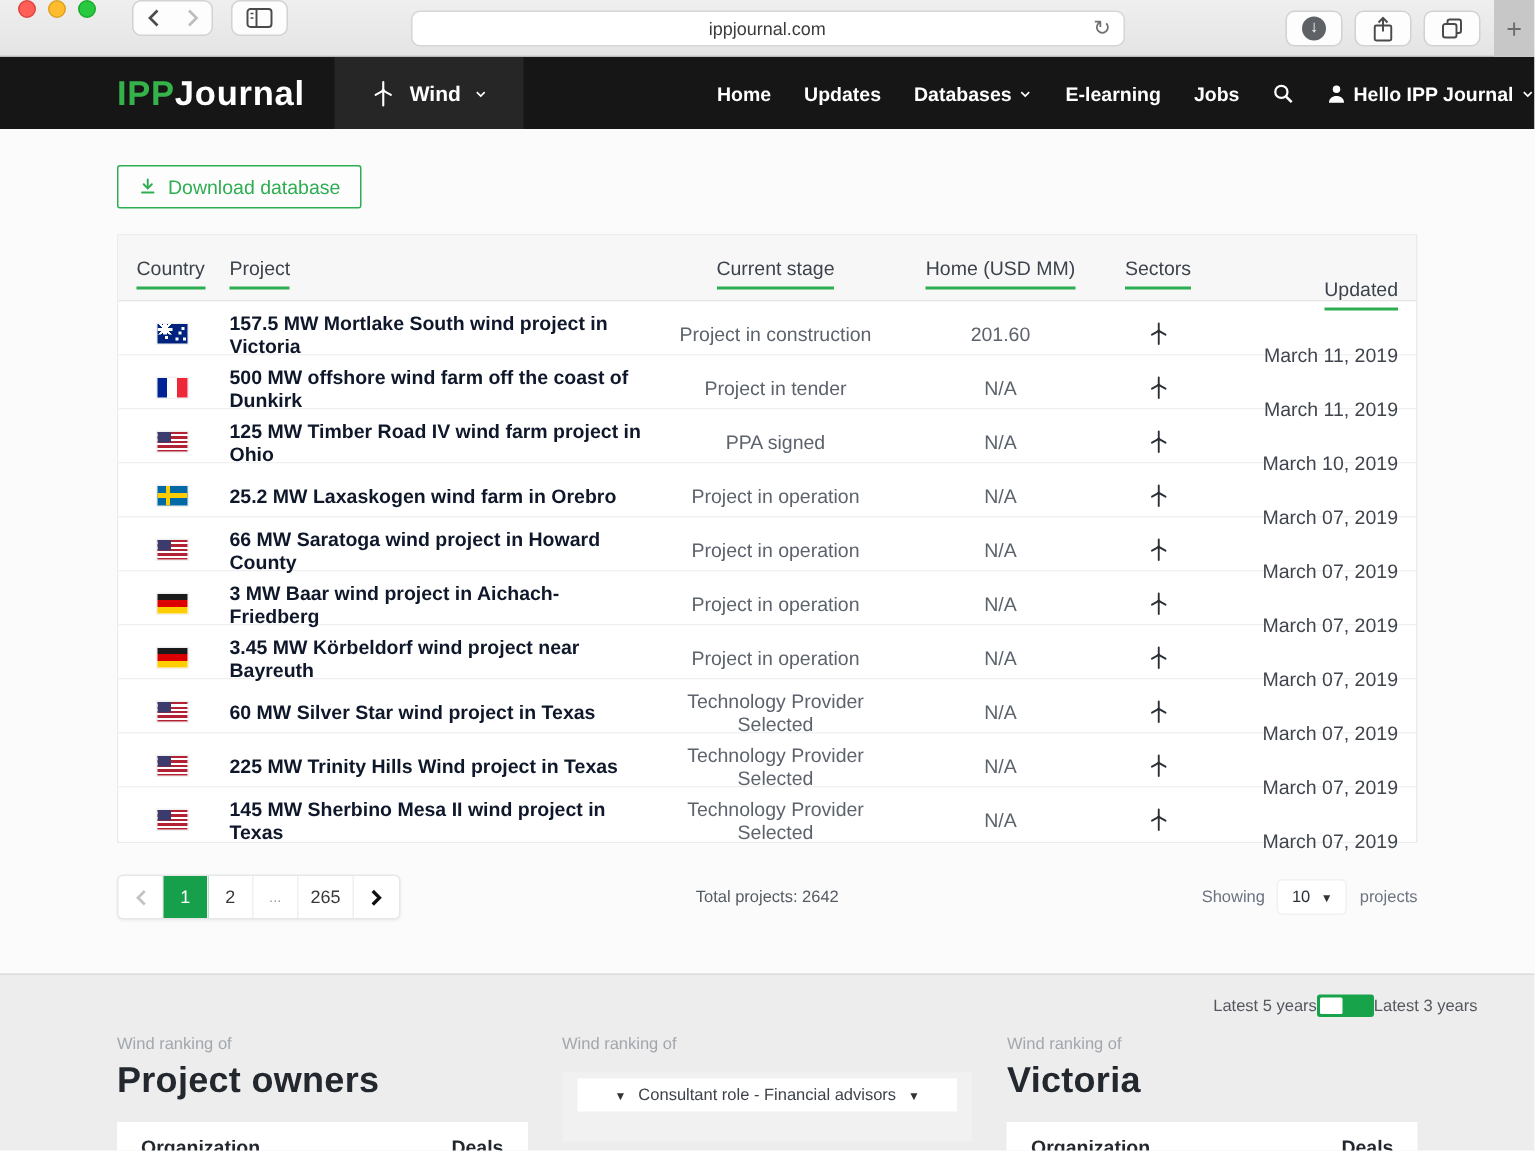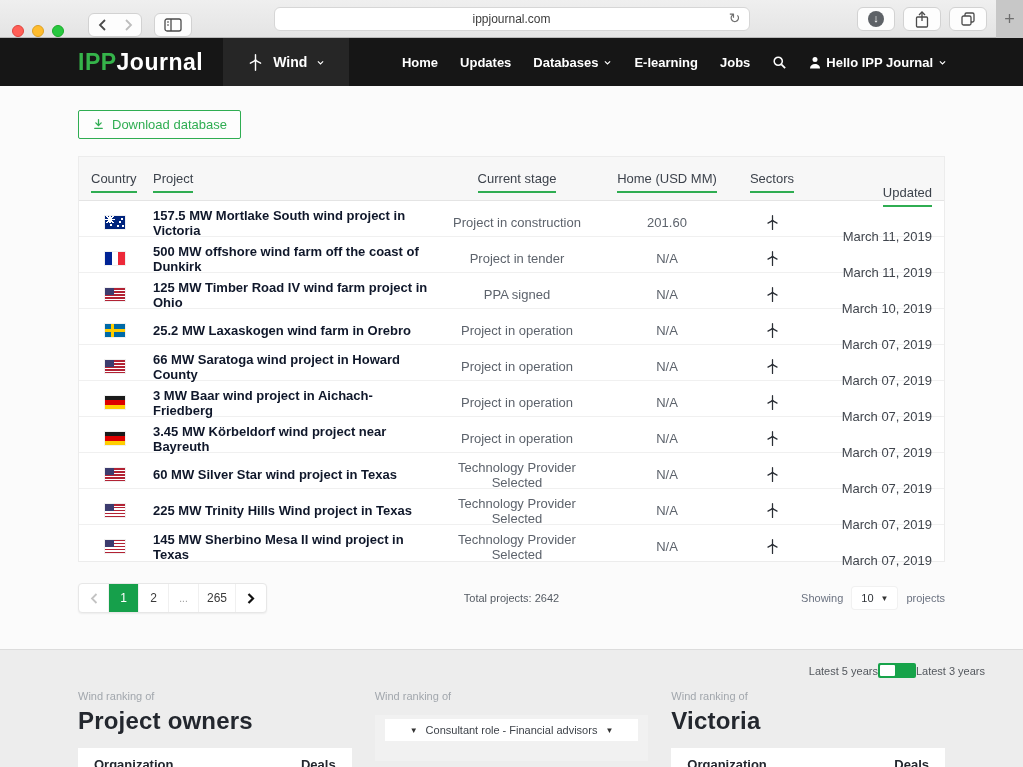--- a/index.html
+++ b/index.html
@@ -1,37 +1,37 @@
 <!DOCTYPE html>
 <html><head>
 <meta charset="utf-8">
 <style>
   * { margin:0; padding:0; box-sizing:border-box; }
   html,body { width:1023px; height:767px; overflow:hidden; }
   body { font-family:"Liberation Sans", sans-serif; background:#fbfbfb; position:relative; }
 
   
-  .chrome { height:38px; background:linear-gradient(#efefef,#e4e4e4); border-bottom:1px solid #b9b9b9; display:flex; align-items:flex-end; position:relative; }
+  .chrome { height:38px; background:linear-gradient(#efefef,#e4e4e4); border-bottom:1px solid #b9b9b9; display:flex; align-items:flex-start; position:relative; }
   .lights { display:flex; gap:8px; margin-left:12px; }
   .light { width:12px; height:12px; border-radius:50%; }
   .light.red { background:#ff5f57; border:1px solid #e0443e; }
   .light.yellow { background:#febc2e; border:1px solid #dea123; }
   .light.green { background:#28c840; border:1px solid #1aab29; }
   .chrome-btn-group { display:flex; margin-left:24px; background:#fdfdfd; border:1px solid #d2d2d2; border-radius:6px; height:24px; overflow:hidden; }
   .chrome-btn { width:26px; display:flex; align-items:center; justify-content:center; color:#4a4a4a; }
   .chrome-btn.disabled { color:#bdbdbd; }
   .chrome-sq { margin-left:12px; background:#fdfdfd; border:1px solid #d2d2d2; border-radius:6px; height:24px; width:38px; display:flex; align-items:center; justify-content:center; }
   .urlbar { position:absolute; left:50%; transform:translateX(-50%); top:7px; width:476px; height:24px; background:#fff; border:1px solid #d6d6d6; border-radius:6px; display:flex; align-items:center; justify-content:center; font-size:12px; color:#3c3c3c; }
   .reload { position:absolute; right:8px; top:2px; font-size:14px; color:#6f6f6f; }
   .chrome-right { position:absolute; right:36px; top:7px; display:flex; gap:8px; }
   .newtab { position:absolute; right:0; top:0; width:27px; height:38px; background:#c7c7c7; display:flex; align-items:center; justify-content:center; color:#6e6e6e; font-size:18px; font-weight:300; }
   .dl-circle { width:16px; height:16px; border-radius:50%; background:#5e6267; color:#fff; font-size:11px; line-height:15px; text-align:center; font-weight:bold; }
 
   
-  .site-header { height:48px; background:#161616; display:flex; align-items:center; padding-right:76px; }
+  .site-header { height:48px; background:#161616; display:flex; align-items:center; }
   .logo { margin-left:78px; font-size:23px; font-weight:bold; letter-spacing:.5px; color:#fff; cursor:pointer; white-space:nowrap; }
   .logo .ipp { color:#35b34a; }
   .wind-tab { height:48px; margin-left:20px; background:#262626; display:flex; align-items:center; gap:9px; padding:0 24px; color:#fff; font-size:14px; font-weight:bold; cursor:pointer; }
   .main-nav { margin-left:auto; display:flex; align-items:center; gap:22px; }
   .nav-item { color:#fff; font-size:13px; font-weight:bold; display:flex; align-items:center; gap:5px; cursor:pointer; white-space:nowrap; }
   .chev { width:9px; height:9px; flex:0 0 auto; }
 
   
   .content { background:#fbfbfb; }
   .dl-btn { margin:24px 0 0 78px; display:inline-flex; align-items:center; gap:7px; border:1px solid #2fad52; background:#fdfdfd; color:#2fad52; font-size:13px; padding:6px 13px; border-radius:2px; cursor:pointer; }

